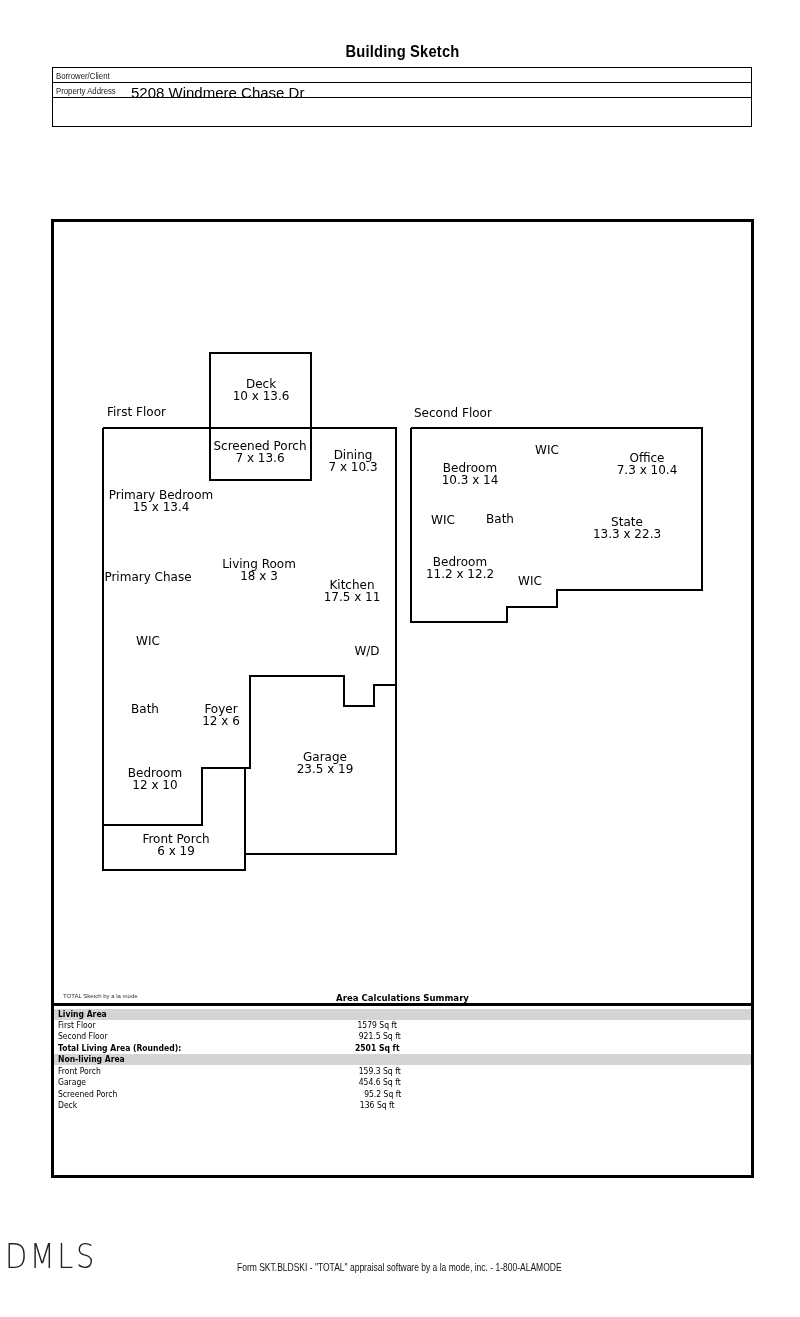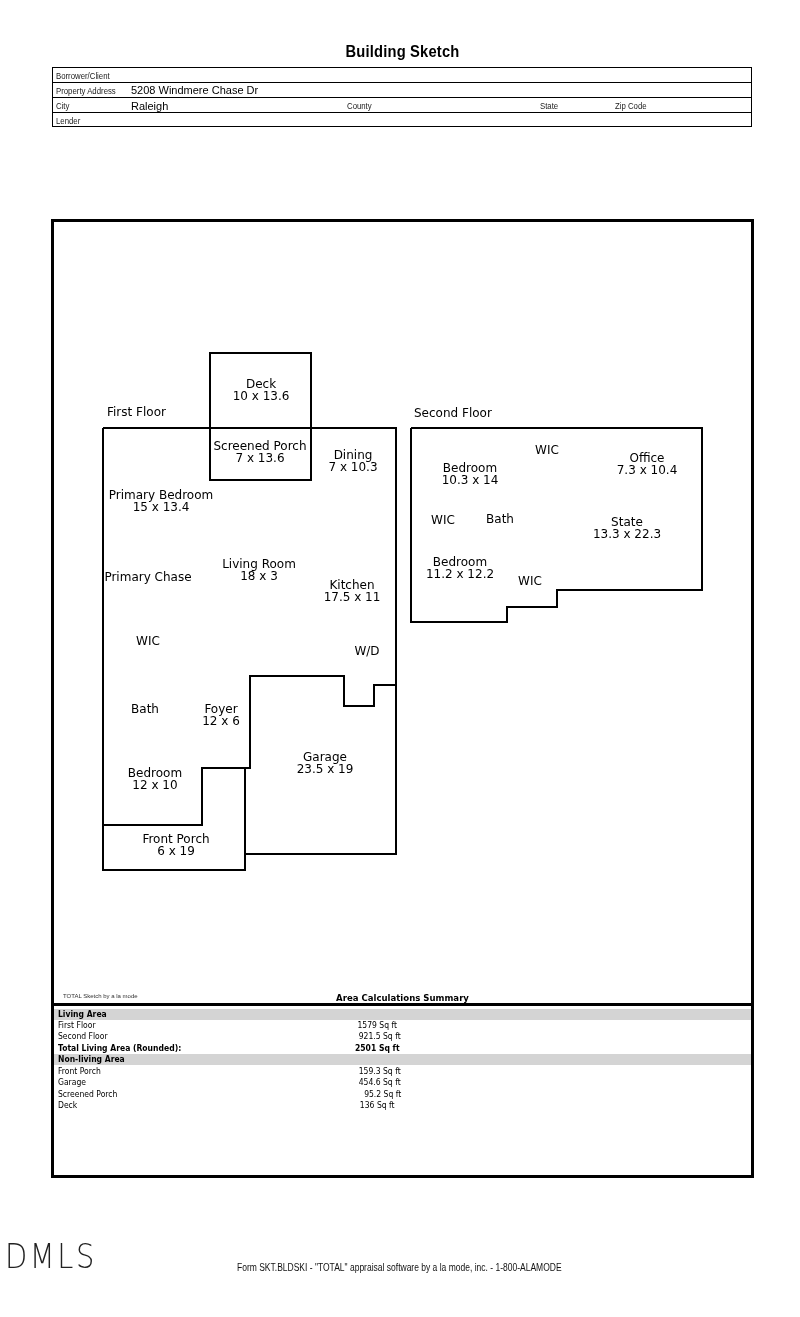--- a/index.html
+++ b/index.html
@@ -2,21 +2,21 @@
 <html><head>
 <meta charset="utf-8">
 <style>
   html, body { margin: 0; padding: 0; background: #ffffff; }
   body { width: 800px; height: 1317px; position: relative; overflow: hidden; font-family: "Liberation Sans", sans-serif; color: #000; }
   .title { position: absolute; left: 0; width: 805px; top: 43px; text-align: center; font-size: 16px; font-weight: bold; font-family: "Liberation Sans", sans-serif; letter-spacing: 0.2px; transform: scaleX(0.92); }
   .hdr-table { position: absolute; left: 52px; top: 67px; width: 700px; height: 60px; border: 1px solid #000; box-sizing: border-box; }
   .hdr-row { position: absolute; left: 0; right: 0; height: 15px; border-bottom: 1px solid #000; box-sizing: border-box; }
   .hdr-row.last { border-bottom: none; }
   .hdr-label { position: absolute; left: 3px; top: 2px; font-size: 9.5px; color: #222; transform: scaleX(0.82); transform-origin: left; white-space: nowrap; font-family: "Liberation Sans", sans-serif; }
-  .hdr-value { position: absolute; top: 1px; font-size: 11px; white-space: nowrap; font-family: "Liberation Sans", sans-serif; }
+  .hdr-value { position: absolute; top: 1px; font-size: 15px; white-space: nowrap; font-family: "Liberation Sans", sans-serif; }
   .frame { position: absolute; left: 51px; top: 219px; width: 703px; height: 959px; border: 3px solid #000; box-sizing: border-box; }
   .sep { position: absolute; left: 51px; top: 1003px; width: 703px; height: 3px; background: #000; }
   svg.plan { position: absolute; left: 0; top: 0; }
   .lbl { position: absolute; text-align: center; font-family: "DejaVu Sans", sans-serif; font-size: 12px; line-height: 12px; white-space: nowrap; transform: translateX(-50%); }
   .lbl-left { position: absolute; font-family: "DejaVu Sans", sans-serif; font-size: 12px; line-height: 12px; white-space: nowrap; }
   .credit { position: absolute; left: 63px; top: 993px; font-size: 6px; color: #333; white-space: nowrap; }
   .sum-title { position: absolute; left: 0; width: 805px; top: 992px; text-align: center; font-size: 9.5px; font-weight: bold; font-family: "DejaVu Sans", sans-serif; transform: scaleX(0.9); }
   .sum-row { position: absolute; left: 54px; width: 697px; height: 11px; font-size: 8.5px; font-family: "DejaVu Sans", sans-serif; line-height: 11px; }
   .sum-row.band { background: #d4d4d4; }
   .sum-row .k { position: absolute; left: 4px; white-space: nowrap; transform: scaleX(0.9); transform-origin: left; }
@@ -31,31 +31,20 @@
 <div class="title">Building Sketch</div>
 
 <div class="hdr-table">
   <div class="hdr-row" style="top:0">
     <span class="hdr-label">Borrower/Client</span>
     <span class="hdr-value" style="left:78px"></span>
   </div>
   <div class="hdr-row" style="top:15px">
     <span class="hdr-label">Property Address</span>
     <span class="hdr-value" style="left:78px">5208 Windmere Chase Dr</span>
-  </div>
-  <div class="hdr-row" style="top:30px">
-    <span class="hdr-label">City</span>
-    <span class="hdr-value" style="left:78px;top:2px">Raleigh</span>
-    <span class="hdr-label" style="left:294px">County</span>
-    <span class="hdr-label" style="left:487px">State</span>
-    <span class="hdr-label" style="left:562px">Zip Code</span>
-  </div>
-  <div class="hdr-row last" style="top:45px">
-    <span class="hdr-label">Lender</span>
-    <span class="hdr-value" style="left:78px"></span>
   </div>
 </div>
 
 <div class="frame"></div>
 
 <svg class="plan" width="800" height="1000">
   <g fill="none" stroke="#000" stroke-width="2">
 
     <polyline points="103,428 396,428 396,685 374,685 374,706 344,706 344,676 250,676 250,768 202,768 202,825 103,825 103,428"></polyline>
 

